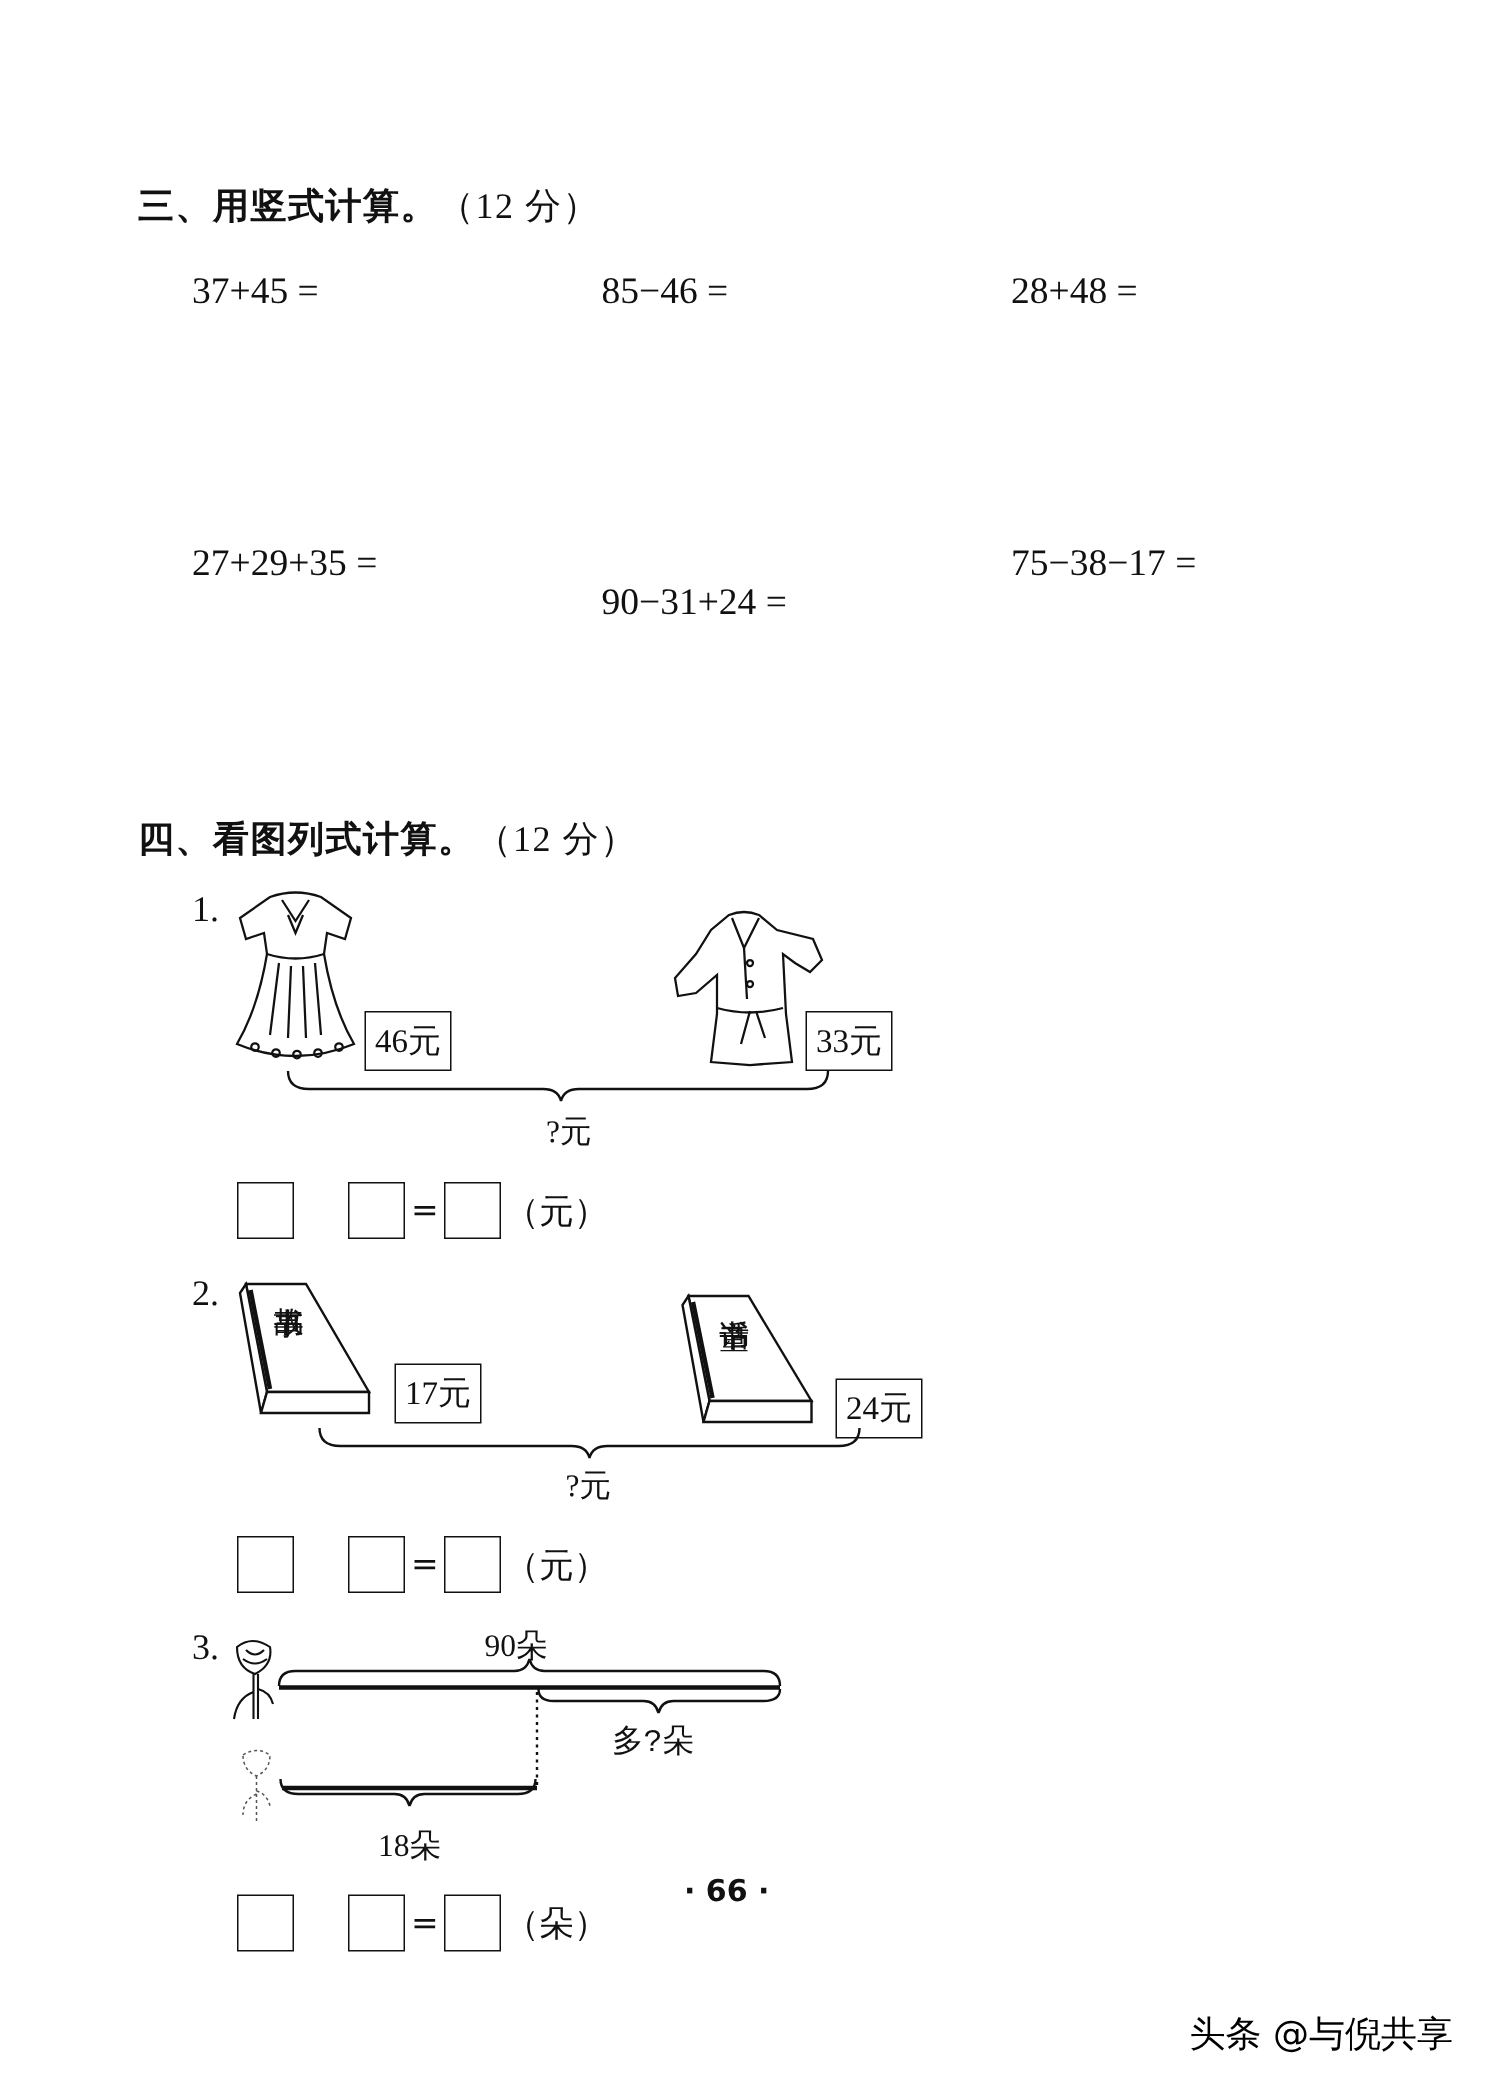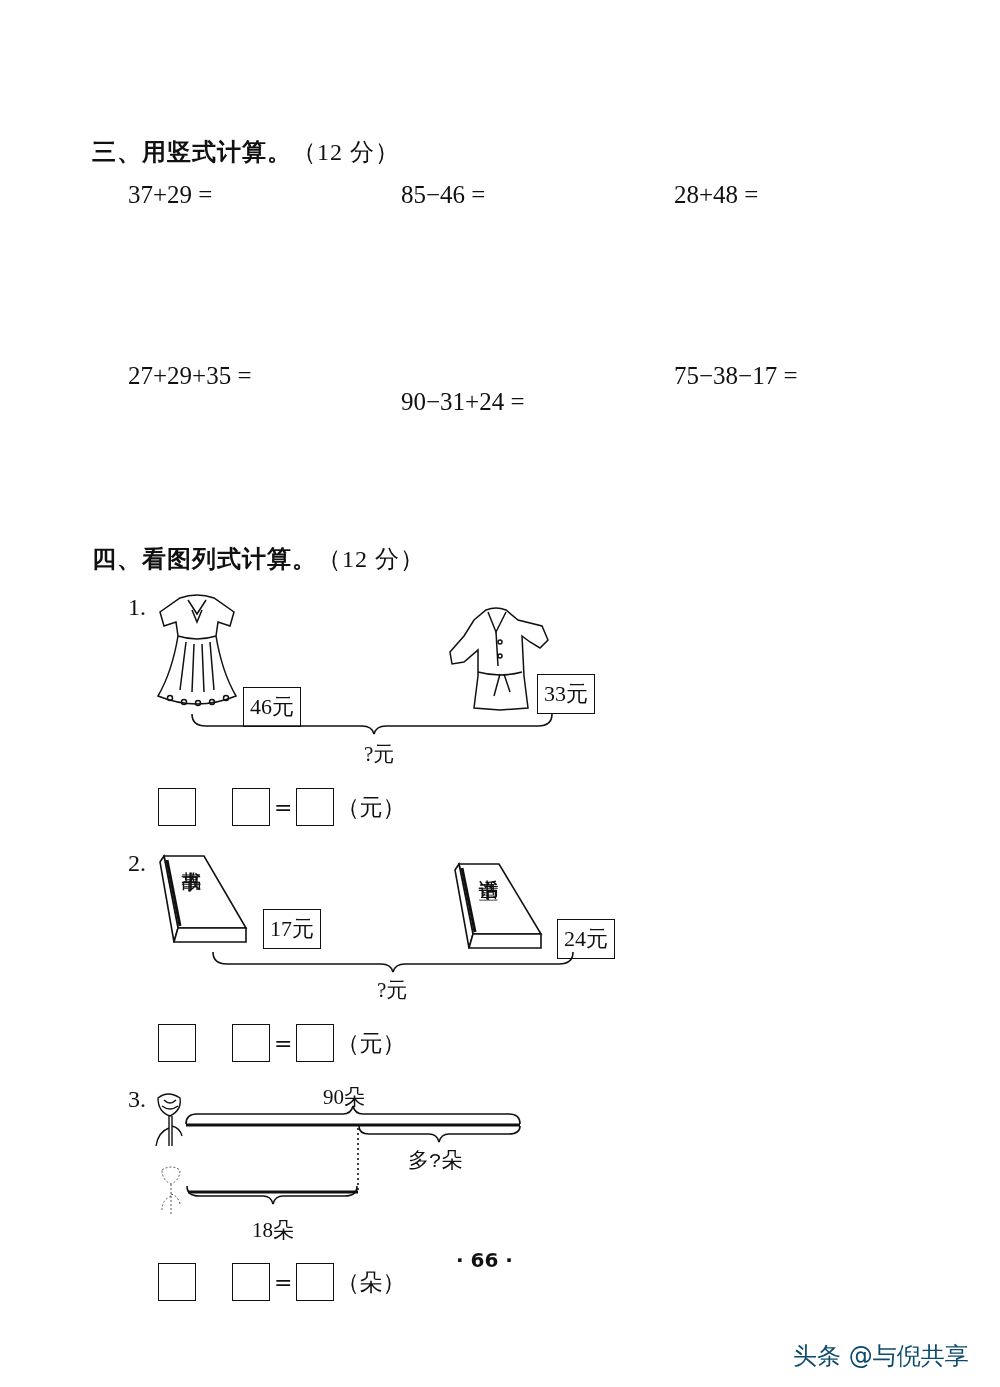--- a/index.html
+++ b/index.html
@@ -9,32 +9,32 @@
   .section-title { font-family: "DejaVu Sans", sans-serif; font-weight: bold; font-size: 24px; letter-spacing: 1px; white-space: nowrap; }
   .section-title .score { font-family: "Liberation Serif", serif; font-weight: normal; }
   .expr { font-size: 25px; white-space: nowrap; }
   .qnum { font-size: 24px; }
   .pricebox { border: 1.5px solid #111; font-size: 22px; padding: 4px 6px; background: #fff; white-space: nowrap; }
   .label { font-size: 21px; white-space: nowrap; }
   .ansbox { border: 1.5px solid #111; width: 36px; height: 36px; background: #fff; }
   .eq { font-size: 22px; font-family: "DejaVu Sans", sans-serif; }
   .unit { font-size: 23px; white-space: nowrap; }
   .pageno { font-family: "DejaVu Sans", sans-serif; font-weight: bold; font-size: 20px; }
-  .watermark { font-family: "DejaVu Sans", sans-serif; font-size: 24px; color: #0c4a6e; white-space: nowrap; }
+  .watermark { font-family: "DejaVu Sans", sans-serif; font-size: 24px; color: #000000; white-space: nowrap; }
   .booktitle { font-size: 20px; line-height: 24px; writing-mode: vertical-rl; }
   svg { overflow: visible; }
 </style>
 </head>
 <body>
 
-<div class="abs section-title" style="left:92px; top:136px;">
+<div class="abs section-title" style="left:92px; top:121px;">
   <span>三、用竖式计算。</span><span class="score">（12 分）</span>
 </div>
 
-<div class="abs expr" style="left:128px; top:181px;">37+29 =</div>
+<div class="abs expr" style="left:128px; top:181px;">37+45 =</div>
 <div class="abs expr" style="left:401px; top:181px;">85−46 =</div>
 <div class="abs expr" style="left:674px; top:181px;">28+48 =</div>
 <div class="abs expr" style="left:128px; top:362px;">27+29+35 =</div>
 <div class="abs expr" style="left:401px; top:362px;margin-top:26px;">90−31+24 =</div>
 <div class="abs expr" style="left:674px; top:362px;">75−38−17 =</div>
 
 <div class="abs section-title" style="left:92px; top:543px;">
   <span>四、看图列式计算。</span><span class="score">（12 分）</span>
 </div>
 
@@ -47,21 +47,21 @@
     <path d="M40 18 L45 30 L50 18"></path>
     <path d="M26 44 Q20 80 6 104 Q45 120 84 104 Q70 80 64 44"></path>
     <path d="M34 50 L28 98 M42 52 L40 100 M50 52 L52 100 M58 50 L62 98"></path>
     <circle cx="18" cy="106" r="2.5"></circle>
       <circle cx="32" cy="110" r="2.5"></circle>
       <circle cx="46" cy="111" r="2.5"></circle>
       <circle cx="60" cy="110" r="2.5"></circle>
       <circle cx="74" cy="106" r="2.5"></circle>
   </g>
 </svg>
-<div class="abs pricebox" style="left:243px; top:674px;margin-top:13px;">46元</div>
+<div class="abs pricebox" style="left:243px; top:674px;">46元</div>
 
 <svg class="abs" style="left:444px; top:606px;" width="110" height="106">
   <g fill="none" stroke="#111" stroke-width="1.5">
     <path d="M42 4 Q52 0 62 4 L74 14 L98 20 L104 34 L96 42 L86 36 L78 30 L80 70 L84 102 L56 104 L30 102 L34 70 L34 44 L20 56 L8 58 L6 46 L20 30 L30 14 Z"></path>
     <path d="M44 6 L52 26 L62 6"></path>
     <path d="M52 26 L54 60"></path>
     <circle cx="56" cy="36" r="2"></circle>
       <circle cx="56" cy="50" r="2"></circle>
     <path d="M34 66 Q56 72 78 66"></path>
     <path d="M56 68 L50 90 M60 68 L66 86"></path>

